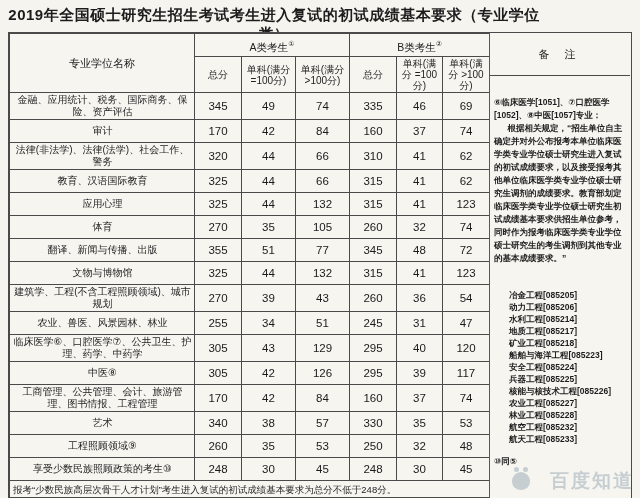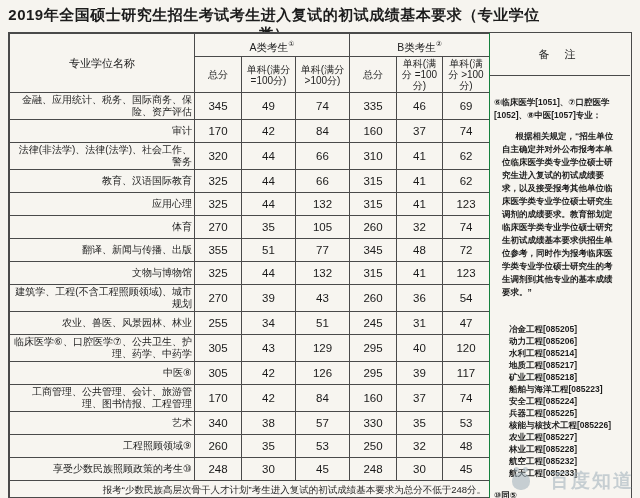--- a/index.html
+++ b/index.html
@@ -19,40 +19,40 @@
     position:absolute;left:8px;top:32px;width:622px;
     display:flex;border:1.5px solid #4a4a4a;background:#f7f5f0;
   }
   .left{width:480px;}
   table{border-collapse:collapse;width:480px;table-layout:fixed;}
   th,td{border:1px solid #4a4a4a;padding:1px 2px;vertical-align:middle;}
   th{font-weight:normal;font-size:10px;line-height:11px;text-align:center;color:#222;}
   th.grp{font-size:10.5px;height:17px;}
   th.namehead{font-size:11px;}
   tr{height:23px;}
-  td.name{font-size:10px;line-height:12px;text-align:right;padding-left:3px;color:#1f1f1f;}
+  td.name{font-size:10px;line-height:12px;text-align:center;padding-left:3px;color:#1f1f1f;}
   td.num{font-size:11.5px;text-align:center;color:#1a1a1a;}
   sup.circ{font-size:7px;vertical-align:super;}
   tr.subhead{height:25px;}
   td.footer-cell{font-size:9.5px;line-height:11px;padding:2px 3px;color:#1f1f1f;}
-  tr.footer-row{height:17px;text-align:right;}
+  tr.footer-row{height:17px;}
   .right{
     width:140px;border-left:1px solid #15803d;display:flex;flex-direction:column;
   }
   .remark-head{
     height:42px;border-bottom:1px solid #4a4a4a;
     display:flex;align-items:center;justify-content:center;
     font-size:11px;letter-spacing:6px;color:#222;
   }
   .remark-body{
     flex:1;padding:20px 4px 18px 4px;font-size:8.5px;line-height:13px;
     font-weight:bold;color:#1d1d1d;
   }
   .remark-note1-title{margin:0 0 0 0;}
-  .remark-note1-text{margin:8px;text-indent:1.6em;}
+  .remark-note1-text{margin:0;text-indent:1.6em;}
   .remark-note2{margin-top:24px;}
   .remark-list{margin:8px;padding:0 0 0 7px;list-style:none;line-height:12px;}
   .remark-note3{margin-top:10px;}
   .watermark{
     position:absolute;right:6px;bottom:4px;
     display:flex;align-items:center;gap:20px;
     color:#9fb0ba;opacity:0.55;font-weight:bold;font-size:19px;
     letter-spacing:2px;pointer-events:none;
   }
   .watermark .paw{

